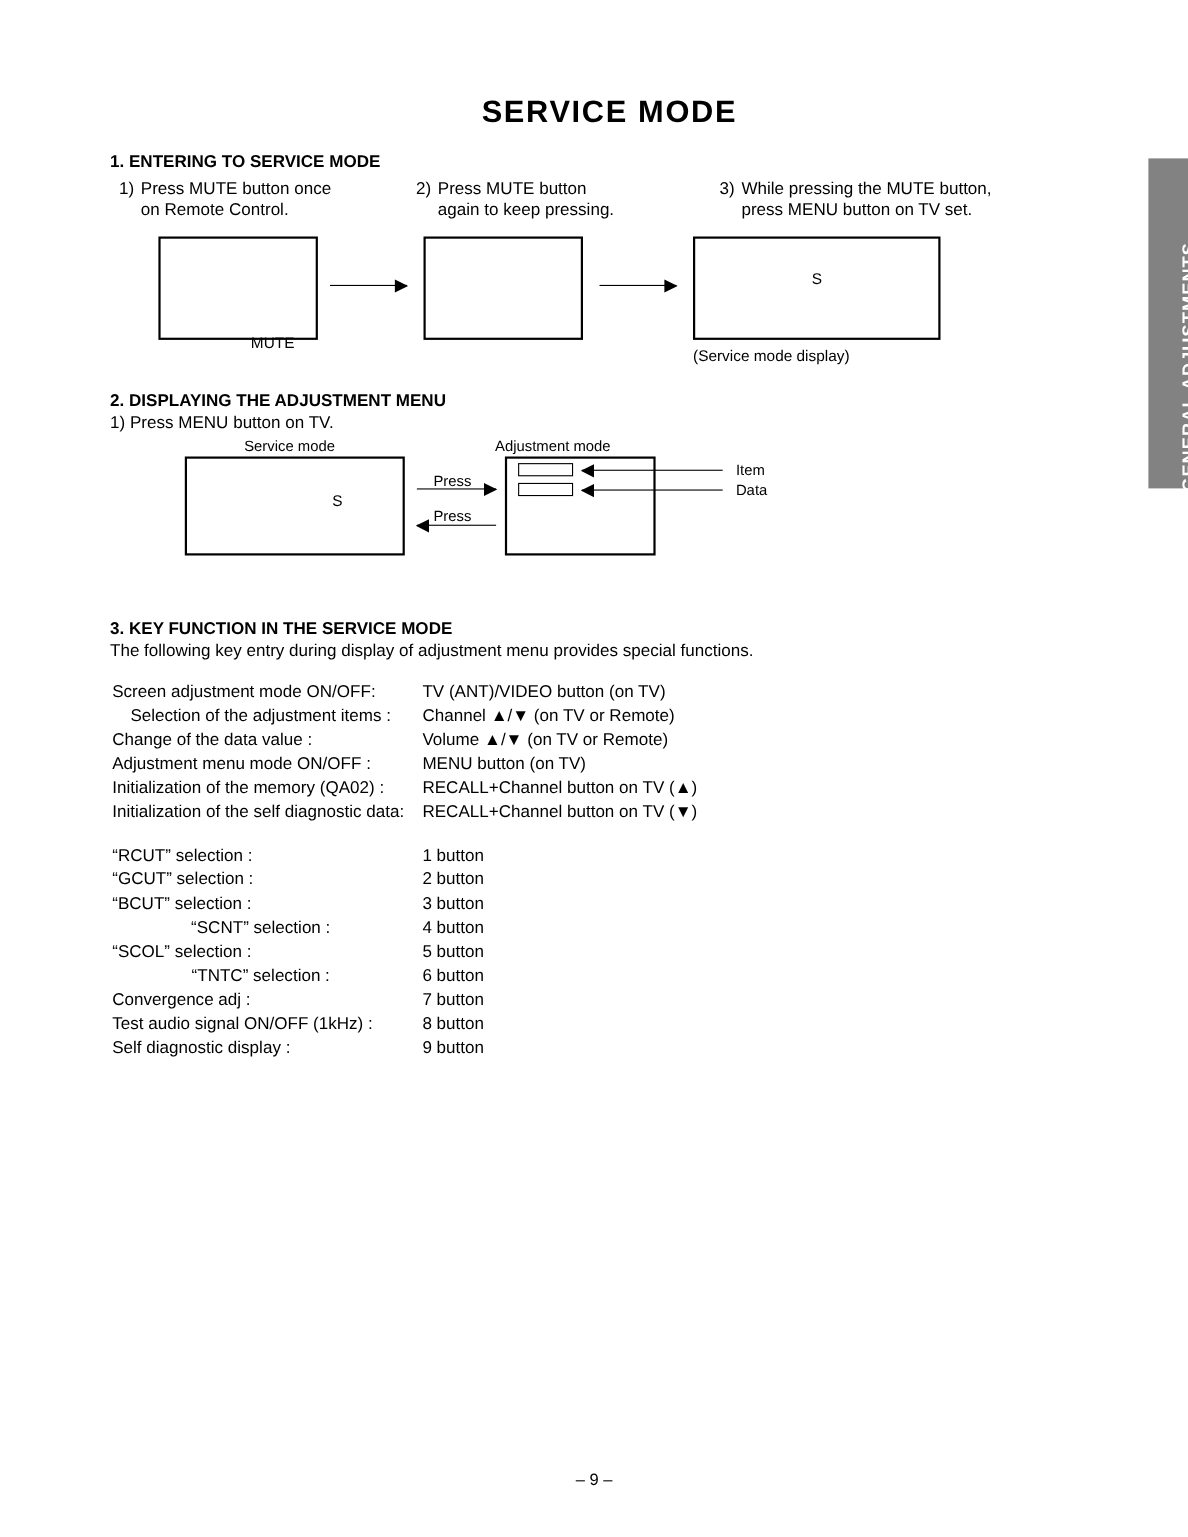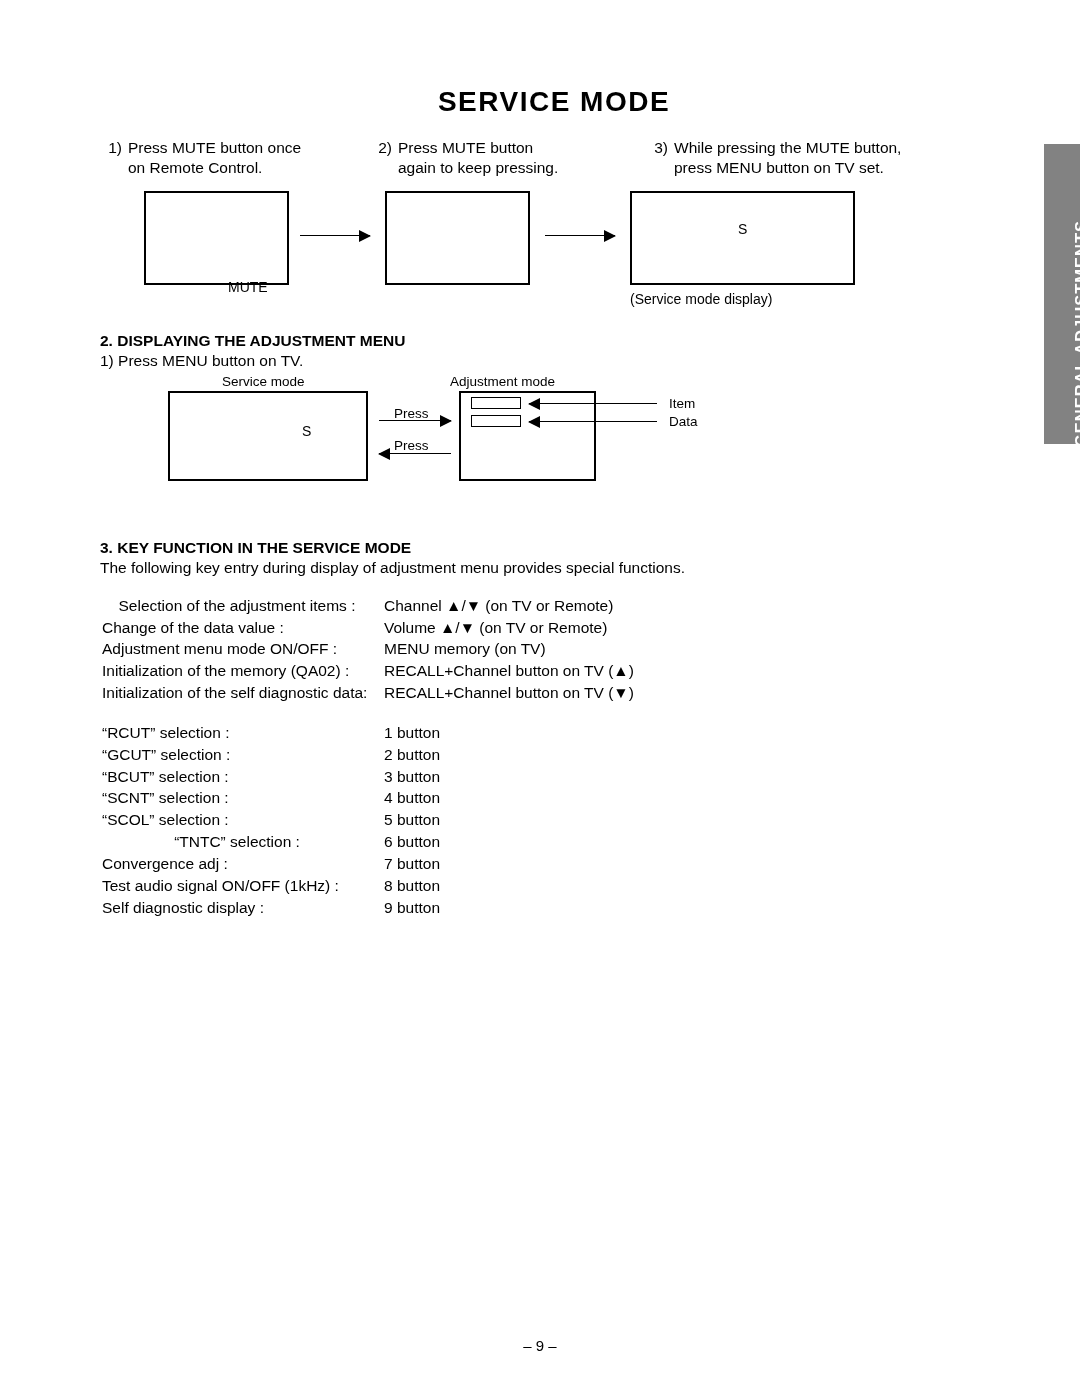--- a/index.html
+++ b/index.html
@@ -28,20 +28,21 @@
 </style>
 </head>
 <body>
 
 <div class="page">
   <div class="side-tab"></div>
   <div class="side-tab-text">GENERAL ADJUSTMENTS</div>
 
   <div class="title">SERVICE  MODE</div>
 
+  <div class="sect-head">1. ENTERING TO SERVICE MODE</div>
   <div class="step-row">
     <div class="step step-col1">
       <div class="step-line">
           <span class="step-num">1)</span>
           <span>Press MUTE button once</span>
         </div>
       <div class="step-line">
           <span class="step-num"></span>
           <span>on Remote Control.</span>
         </div>
@@ -101,30 +102,34 @@
     <div class="arrow-h rev" style="left:375px;width:128px;top:48px;"></div>
     <div class="sm-label" style="left:515px;top:40px;">Data</div>
   </div>
 
   <div class="sect-head" style="margin-top:50px;">3. KEY FUNCTION IN THE SERVICE MODE</div>
   <div>The following key entry during display of adjustment menu provides special functions.</div>
 
   <table class="keytable" style="margin-top:16px">
     <tbody id="kt-a">
         <tr>
+          <td style="width: 270px;">Screen adjustment mode ON/OFF:</td>
+          <td>TV (ANT)/VIDEO button (on TV)</td>
+        </tr>
+        <tr>
           <td style="width: 270px; text-align: center;">Selection of the adjustment items :</td>
           <td>Channel ▲/▼ (on TV or Remote)</td>
         </tr>
         <tr>
           <td style="width: 270px;">Change of the data value :</td>
           <td>Volume ▲/▼ (on TV or Remote)</td>
         </tr>
         <tr>
           <td style="width: 270px;">Adjustment menu mode ON/OFF :</td>
-          <td>MENU memory (on TV)</td>
+          <td>MENU button (on TV)</td>
         </tr>
         <tr>
           <td style="width: 270px;">Initialization of the memory (QA02) :</td>
           <td>RECALL+Channel button on TV (▲)</td>
         </tr>
         <tr>
           <td style="width: 270px;">Initialization of the self diagnostic data:</td>
           <td>RECALL+Channel button on TV (▼)</td>
         </tr>
       </tbody>
@@ -137,21 +142,21 @@
         </tr>
         <tr>
           <td style="width: 270px; margin-left: 24px;">“GCUT” selection :</td>
           <td>2 button</td>
         </tr>
         <tr>
           <td style="width: 270px;">“BCUT” selection :</td>
           <td>3 button</td>
         </tr>
         <tr>
-          <td style="width: 270px;">“SCNT” selection :</td>
+          <td style="width: 270px; text-align: center;">“SCNT” selection :</td>
           <td>4 button</td>
         </tr>
         <tr>
           <td style="width: 270px;">“SCOL” selection :</td>
           <td>5 button</td>
         </tr>
         <tr>
           <td style="width: 270px; text-align: center;">“TNTC” selection :</td>
           <td>6 button</td>
         </tr>

